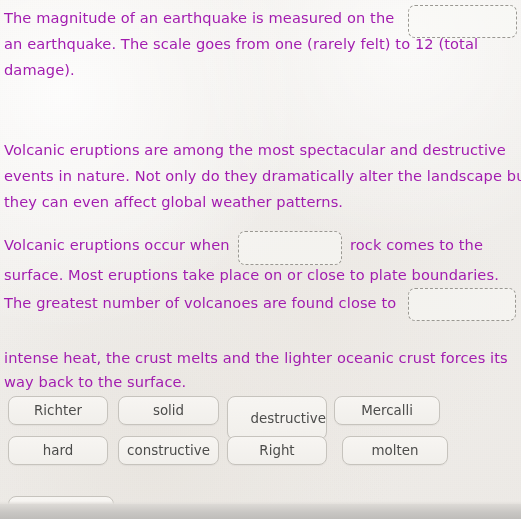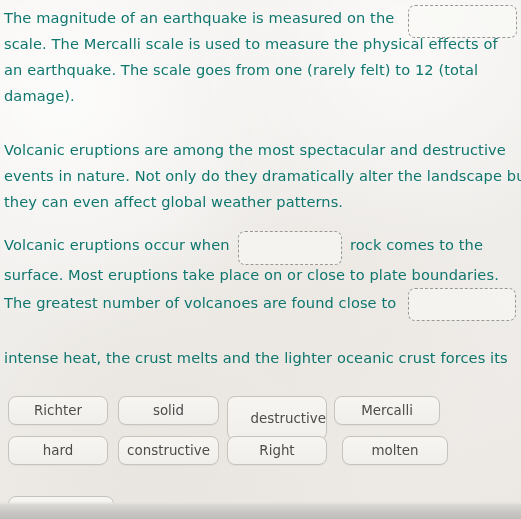--- a/index.html
+++ b/index.html
@@ -42,21 +42,21 @@
     position: absolute;
     inset: 0;
     z-index: 2;
   }
 
   
   .para {
     position: absolute;
     font-size: 14.6px;
     line-height: 26px;
-    color: #0f766e;
+    color: #a21caf;
     letter-spacing: 0.1px;
     white-space: nowrap;
   }
 
   .line {
     display: block;
     height: 26px;
     line-height: 26px;
     white-space: nowrap;
   }
@@ -113,21 +113,20 @@
 </head>
 <body>
 
 <div class="paper"></div>
 <div class="grain"></div>
 
 <div class="sheet">
 
   <div class="para" style="left:4px; top:5px; width:513px;">
     <span class="line">The magnitude of an earthquake is measured on the</span>
-    <span class="line">scale. The Mercalli scale is used to measure the physical effects of</span>
     <span class="line">an earthquake. The scale goes from one (rarely felt) to 12 (total</span>
     <span class="line">damage).</span>
   </div>
 
   <div class="blank" style="left:408px; top:5px; width:109px; height:33px;"></div>
 
   <div class="para" style="left:4px; top:137px; width:520px;">
     <span class="line">Volcanic eruptions are among the most spectacular and  destructive</span>
     <span class="line">events in nature. Not only do they dramatically alter the landscape bu</span>
     <span class="line"> they can even affect global weather patterns.</span>
@@ -151,20 +150,23 @@
     <span class="line">The greatest number of volcanoes are found close to</span>
   </div>
 
   <div class="blank" style="left:408px; top:288px; width:108px; height:33px;"></div>
 
 
   <div class="para" style="left:4px; top:345px;">
     <span class="line">intense heat, the crust melts and the lighter oceanic crust forces its</span>
   </div>
 
+  <div class="para" style="left:4px; top:369px;">
+    <span class="line">way back to the surface.</span>
+  </div>
 
   <div class="opt" style="left:8px; top:396px; width:100px; height:29px;">
     <span>Richter</span>
   </div>
   <div class="opt" style="left:118px; top:396px; width:101px; height:29px;">
     <span>solid</span>
   </div>
   <div class="opt" style="left:227px; top:396px; width:100px; height:44px;justify-content:flex-end;">
     <span>destructive</span>
   </div>

